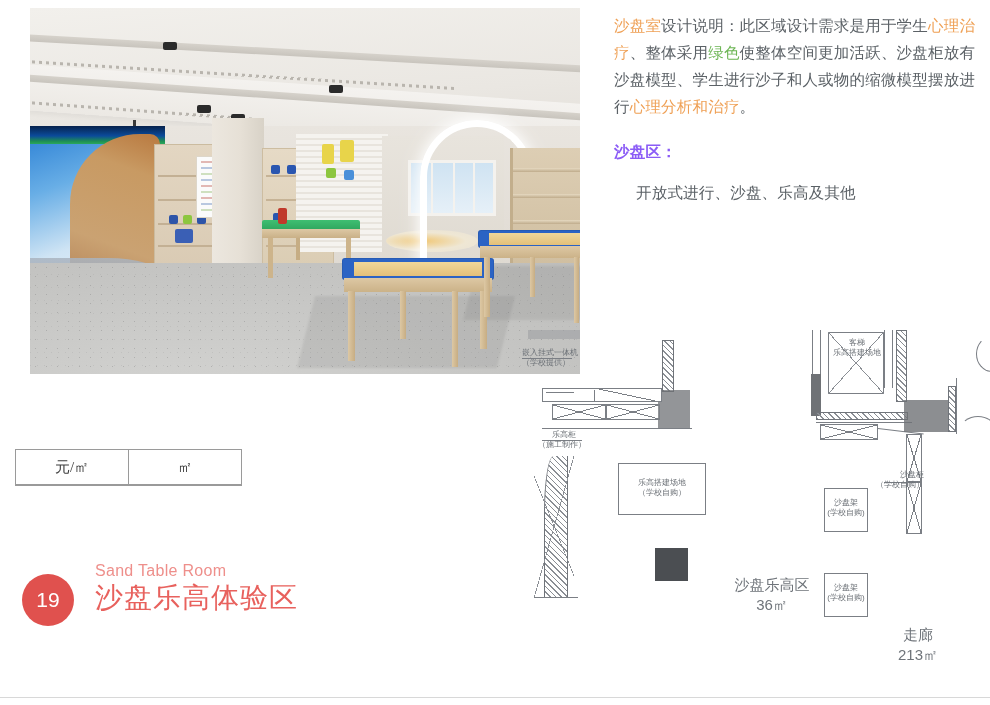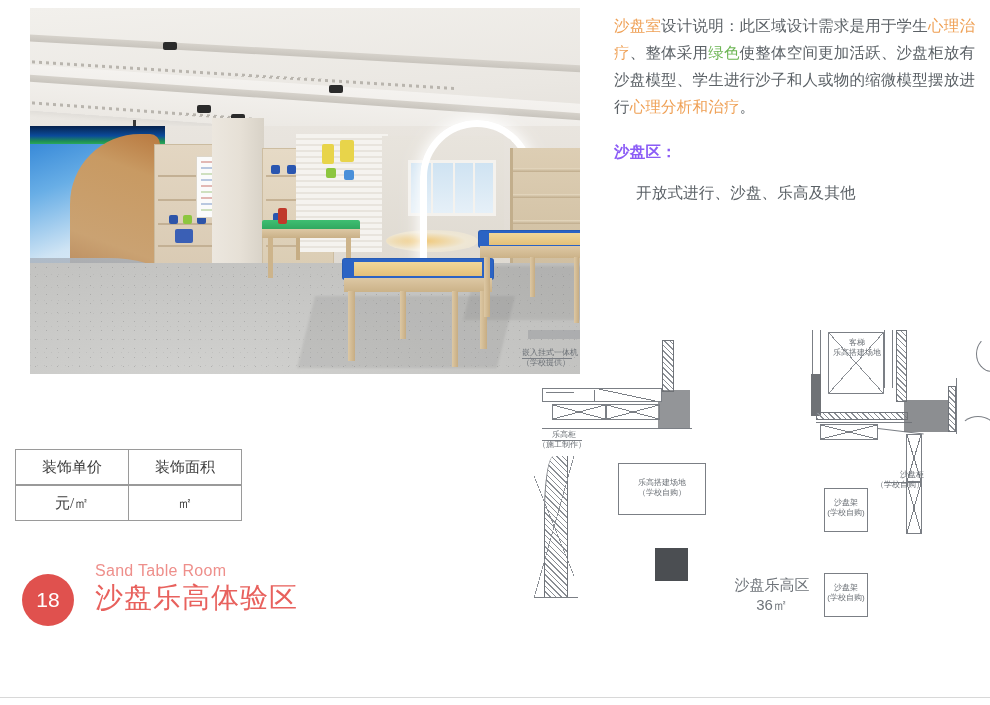--- a/index.html
+++ b/index.html
@@ -462,33 +462,29 @@
 <div id="desc">
   <p><span class="hl-orange">沙盘室</span><span>设计说明：此区域设计需求是用于学生</span><span class="hl-orange">心理治疗</span><span>、整体采用</span><span class="hl-green">绿色</span><span>使整体空间更加活跃</span><span>、沙盘柜放有沙盘模型、学生进行沙子和人或物</span><span>的缩微模型摆放进行</span><span class="hl-orange">心理分析和治疗</span><span>。</span></p>
 
   <p class="sec-head"><span class="hd-red">沙盘区：</span></p>
 
   <p class="sec-body">开放式进行、沙盘、乐高及其他</p>
 </div>
 
 <table id="spec">
   <tbody>
-      <tr>
-    <td>装饰单价</td>
-    <td>装饰面积</td>
-  </tr>
   <tr>
     <td>元/㎡</td>
     <td>㎡</td>
   </tr>
 </tbody>
   </table>
 
 <div id="titleblock">
-  <div id="badge">18</div>
+  <div id="badge">19</div>
   <div id="titletext">
     <div id="t-en">Sand Table Room</div>
     <div id="t-cn">沙盘乐高体验区</div>
   </div>
 </div>
 
 <div id="plan">
 
   <div class="pl midgrey" style="left:8px;top:0px;width:52px;height:9px;opacity:.55;"></div>
 
@@ -572,15 +568,19 @@
   <div class="pl pln" style="left:352px;top:140px;width:52px;text-align:right;">
     <span>沙盘柜</span><br>
     <span>（学校自购）</span>
   </div>
 
   <div class="pl roomlabel" style="left:202px;top:205px;width:100px;margin-top:40px;">
     <div class="rl1">沙盘乐高区</div>
     <div class="rl2">36㎡</div>
   </div>
 
+  <div class="pl roomlabel" style="left:358px;top:295px;width:80px;">
+    <div class="rl1">走廊</div>
+    <div class="rl2">213㎡</div>
+  </div>
 </div>
 
 <div id="divider"></div>
 
 </body></html>

